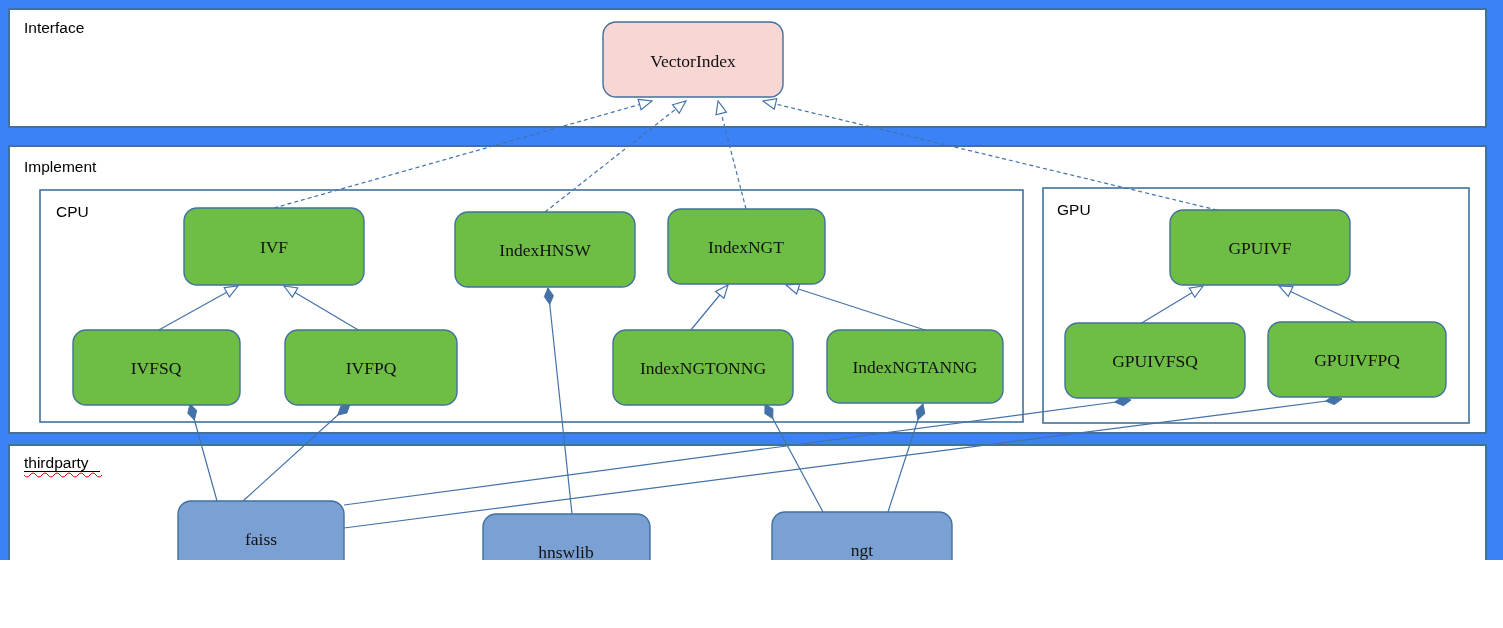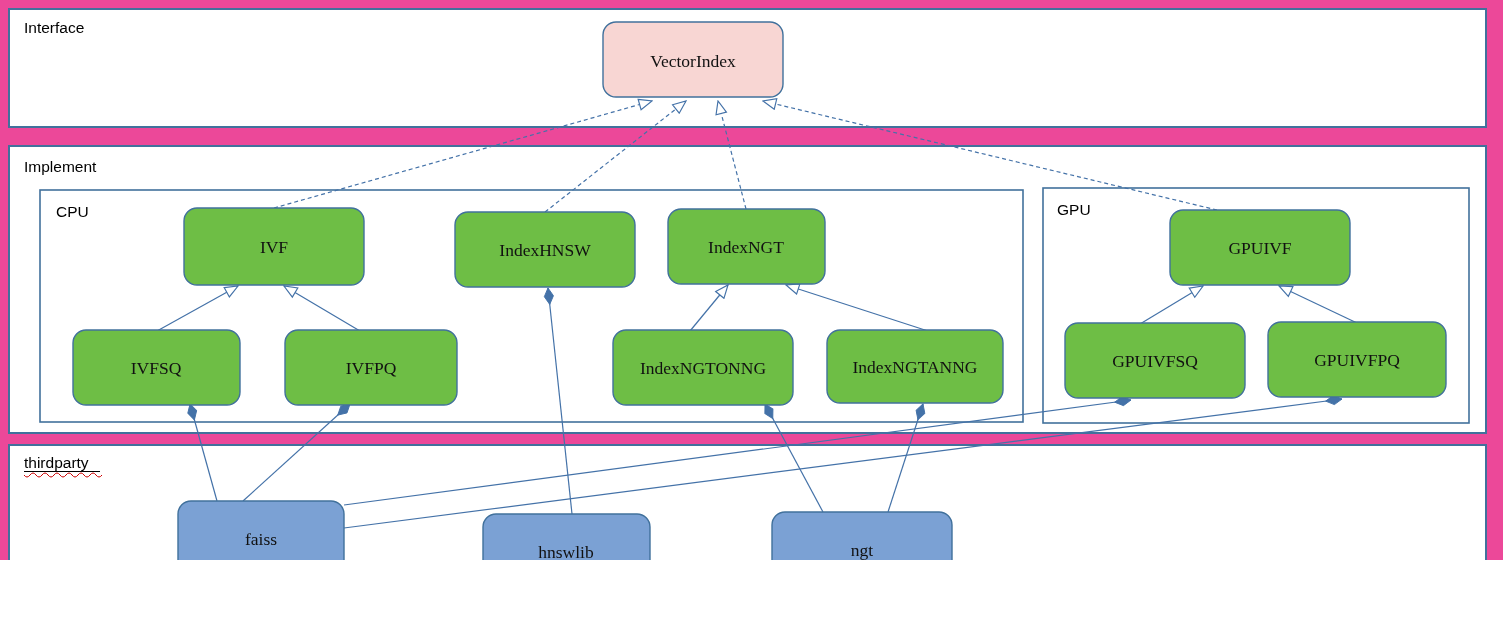--- a/index.html
+++ b/index.html
@@ -5,21 +5,21 @@
   :root{
     --connector:#4472a8;
     --container_border:#41719c;
     --node_border:#41719c;
     --interface_node_fill:#f8d6d3;
     --implement_node_fill:#6ebe45;
     --thirdparty_node_fill:#7ba1d4;
     --spellcheck_underline:#cc0000;
   }
   html,body{margin:0;padding:0;background:#ffffff;}
-  .stage{width:1503px;height:560px;position:relative;background:#ec4899;}
+  .stage{width:1503px;height:560px;position:relative;background:#3b82f6;}
   svg{display:block;}
   .container-box{fill:#ffffff;stroke:var(--container_border);stroke-width:2;}
   .inner-box{fill:#ffffff;stroke:var(--container_border);stroke-width:1.6;}
   .container-label{font-family:"Liberation Sans",sans-serif;font-size:15.5px;fill:#000000;}
   .node{stroke:var(--node_border);stroke-width:1.4;}
   .node-label{font-family:"Liberation Serif",serif;font-size:17.5px;fill:#111111;text-anchor:middle;}
   .edge{stroke:var(--connector);stroke-width:1.2;fill:none;}
   .edge.dashed{stroke-dasharray:4 3;}
   .mk-hollow-path{fill:#ffffff;stroke:var(--connector);stroke-width:1.1;}
   .mk-diamond-path{fill:var(--connector);stroke:var(--connector);}

